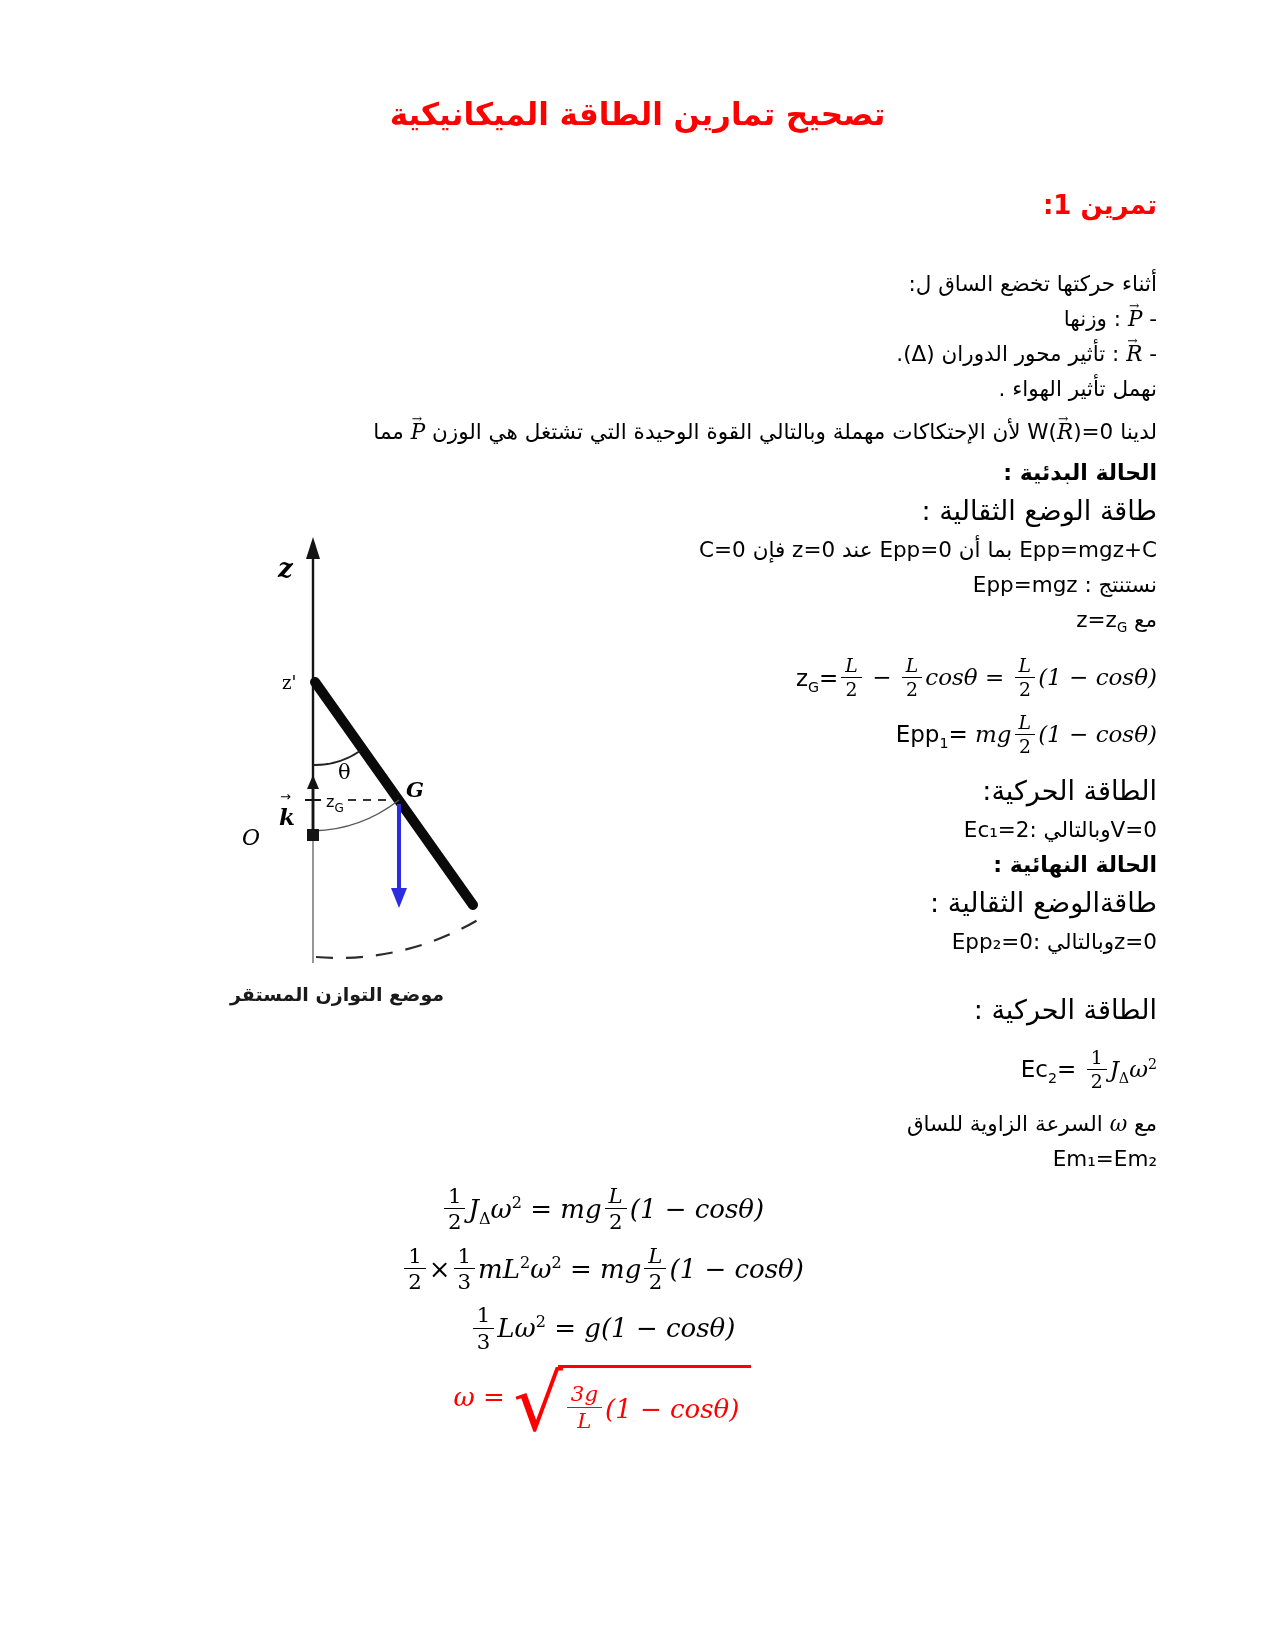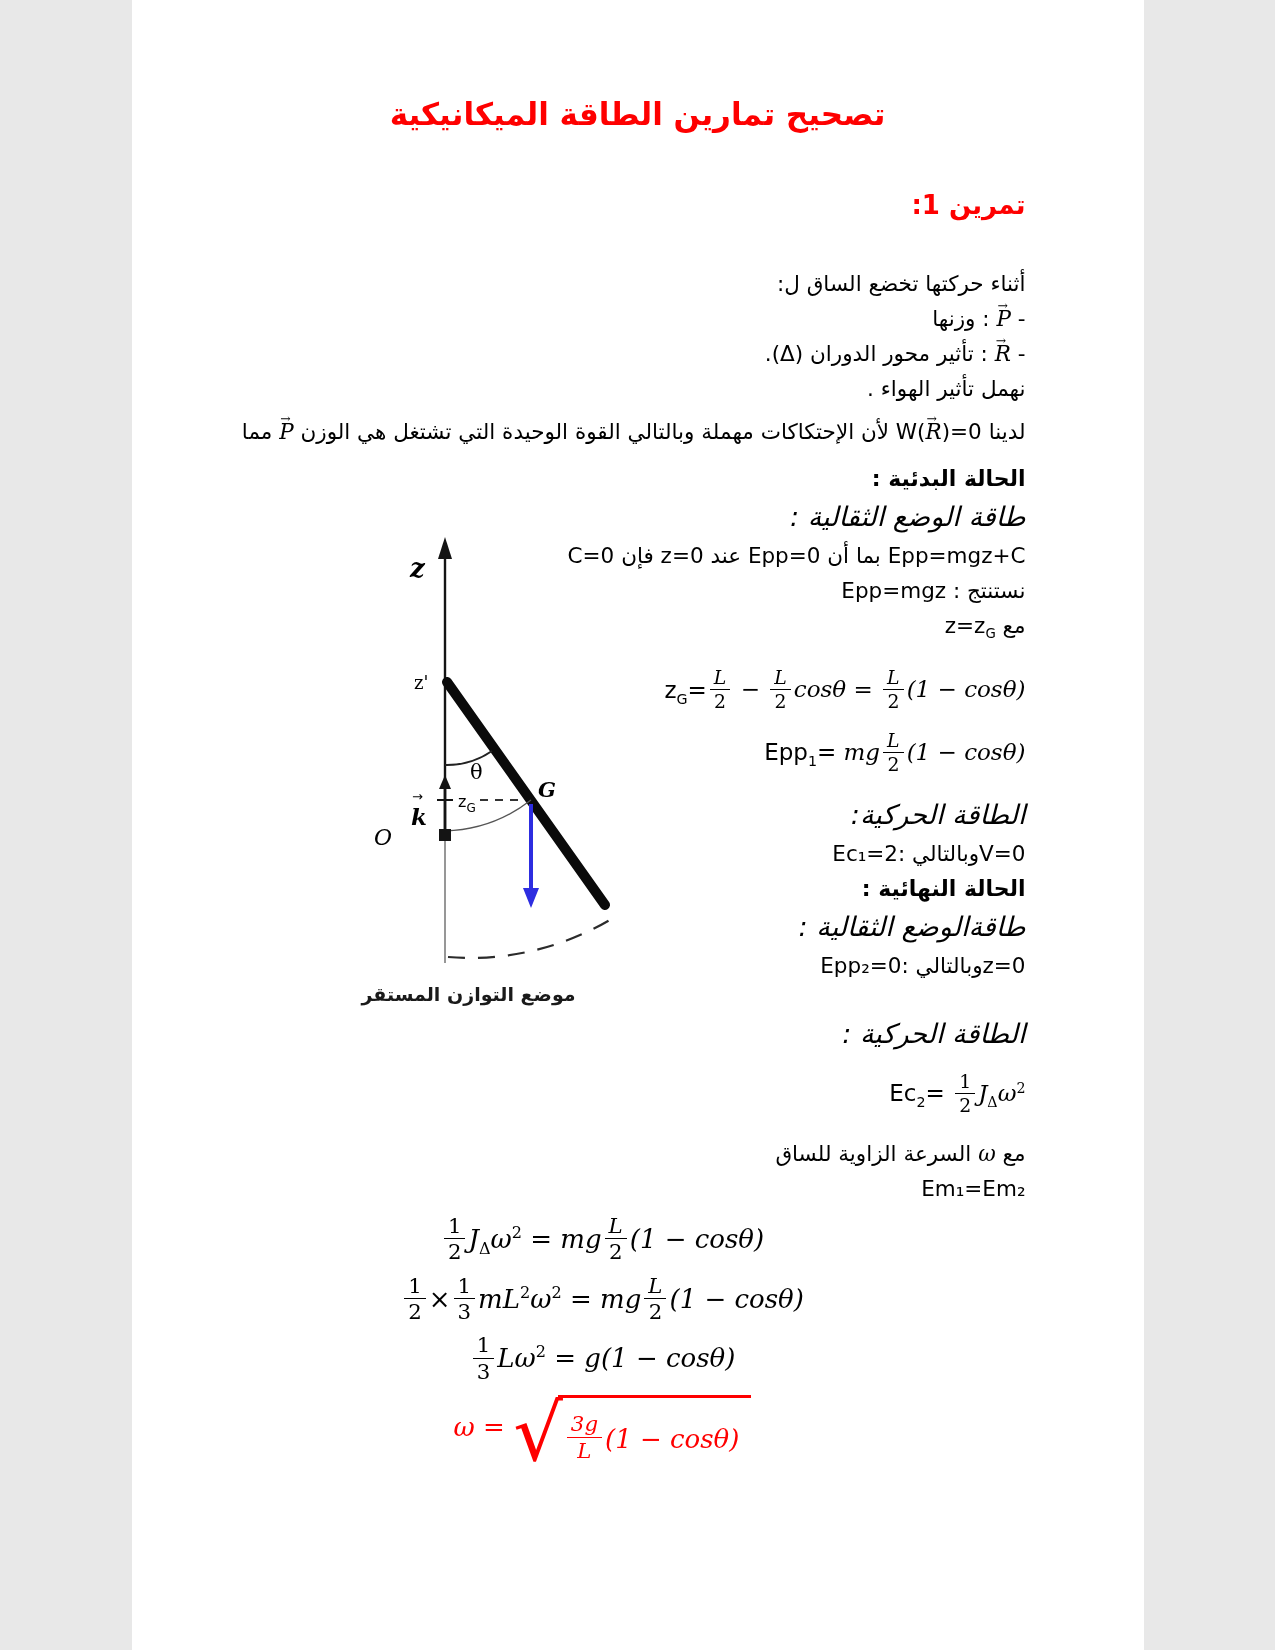--- a/index.html
+++ b/index.html
@@ -1,47 +1,47 @@
 <!DOCTYPE html>
 <html lang="ar"><head>
 <meta charset="utf-8">
 <style>
   * { box-sizing: border-box; }
   html, body { margin: 0; padding: 0; background: #e8e8e8; }
   .page {
     position: relative;
-    width: 1012px; height: 1650px;
+    width: 1275px; height: 1650px;
     margin: 0 auto;
     background: #ffffff;
     font-family: "DejaVu Sans", sans-serif;
     color: #000;
     overflow: hidden;
   }
   .title {
     margin: 0; padding-top: 96px;
     text-align: center;
     font-size: 31px; font-weight: bold;
     color: #fe0000;
   }
   .content { direction: rtl; text-align: right; padding: 0 118px; }
   .ex-heading { font-size: 26px; font-weight: 700; color: #fe0000; margin: 58px 0 46px 0; }
   .line { margin: 0; font-size: 21.5px; line-height: 35px; }
   .mt8 { margin-top: 8px; }
-  .mt6 { margin-top: 12px; }
+  .mt6 { margin-top: 6px; }
   .mt30 { margin-top: 30px; }
   .nowrap { white-space: nowrap; }
   .bheading { font-weight: bold; font-size: 22px; line-height: 35px; }
-  .big { font-size: 27px; line-height: 42px; font-style: italic; }
+  .big { font-size: 27px; line-height: 42px; }
   .u { text-decoration: underline; text-underline-offset: 3px; }
   .plain { font-family: "DejaVu Sans", sans-serif; font-style: normal; }
   .it { font-family: "DejaVu Serif", serif; font-style: italic; }
   .ltr { direction: ltr; unicode-bidi: isolate; }
   .vec { position: relative; display: inline-block; font-family: "DejaVu Serif", serif; font-style: italic; line-height: 1; margin-top: 2px; }
   .vec .arr { position: absolute; top: -0.68em; left: 0.08em; font-size: 0.58em; font-style: normal; }
-  .eq { direction: ltr; text-align: right; font-family: "DejaVu Serif", serif; font-size: 23px; line-height: 1.15; margin: 18px 0; }
+  .eq { direction: ltr; text-align: right; font-family: "DejaVu Serif", serif; font-size: 23px; line-height: 1.15; margin: 12px 0; }
   sub.s { font-size: 0.62em; }
   sup.s { font-size: 0.62em; }
   .frac { display: inline-block; vertical-align: middle; text-align: center; line-height: 1.1; font-size: 0.82em; margin: 0 3px; transform: translateY(-2px); font-family: "DejaVu Serif", serif; }
   .frac .fn { display: block; padding: 0 4px 1px; border-bottom: 1.6px solid currentColor; }
   .frac .fd { display: block; padding: 1px 4px 0; }
   .deriv { direction: ltr; text-align: center; font-family: "DejaVu Serif", serif; font-size: 26px; margin: 10px 0; padding-left: 0; padding-right: 70px; line-height: 1.2; }
   .deriv .frac { font-size: 0.82em; }
   .mt10 { margin-top: 10px; }
   .mt18 { margin-top: 18px; }
   .red { color: #fe0000; }

